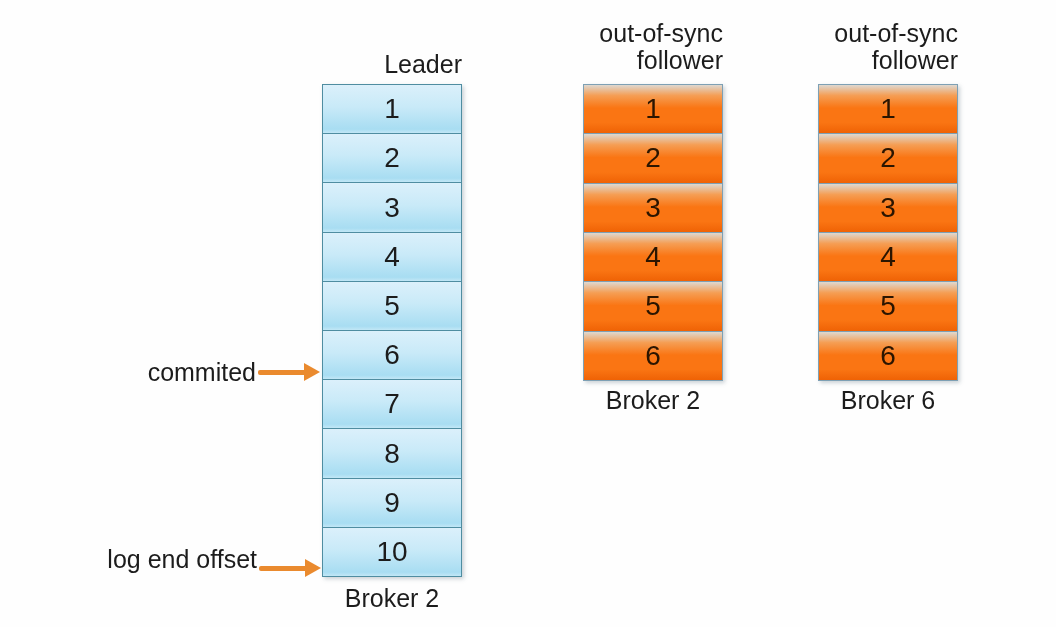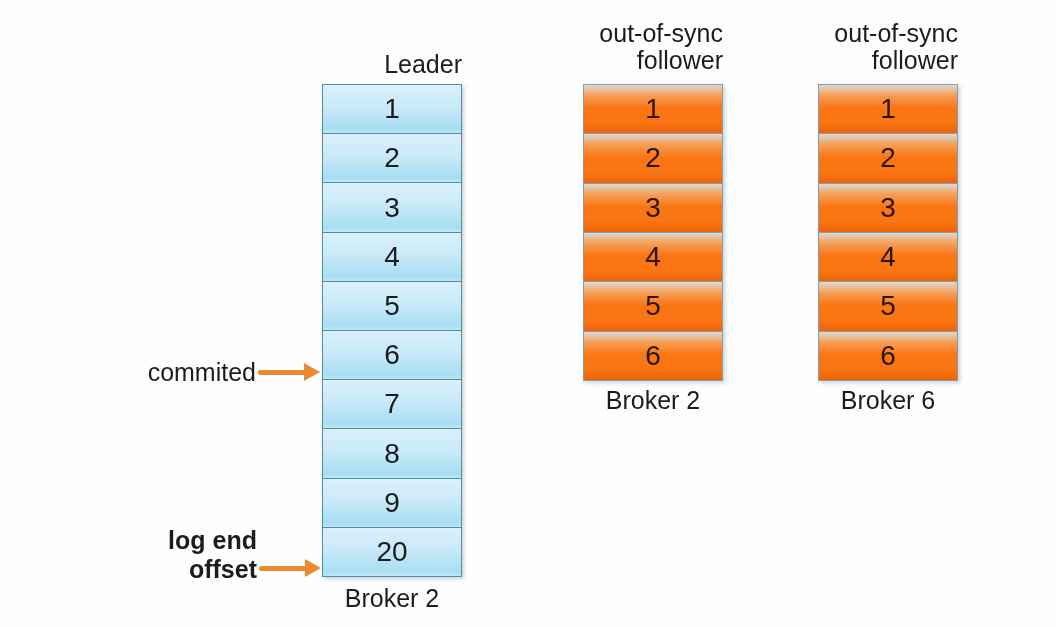--- a/index.html
+++ b/index.html
@@ -91,41 +91,41 @@
   #broker2-label    { left: 583px; top: 386px; width: 140px; }
 
   #follower2-title  { left: 818px; top: 20px; width: 140px; }
   #follower2-column { left: 818px; top: 84px; width: 140px; height: 297px; }
   #broker3-label    { left: 818px; top: 386px; width: 140px; }
 
   #committed-label  { left: 110px; top: 358px; width: 146px; }
   #committed-shaft  { left: 258px; top: 370px; width: 48px; }
   #committed-head   { left: 304px; top: 363px; }
 
-  #leo-label        { left: 95px;  top: 526px; width: 162px; font-weight: bold; }
+  #leo-label        { left: 95px;  top: 545px; width: 162px; }
   #leo-shaft        { left: 259px; top: 566px; width: 48px; }
   #leo-head         { left: 305px; top: 559px; }
 </style>
 </head>
 <body>
 
 <div class="canvas">
 
   <div class="col-title" id="leader-title">Leader</div>
   <div class="log-column leader-column" id="leader-column">
       <div class="cell blue">1</div>
       <div class="cell blue">2</div>
       <div class="cell blue">3</div>
       <div class="cell blue">4</div>
       <div class="cell blue">5</div>
       <div class="cell blue">6</div>
       <div class="cell blue">7</div>
       <div class="cell blue">8</div>
       <div class="cell blue">9</div>
-      <div class="cell blue">20</div>
+      <div class="cell blue">10</div>
     </div>
   <div class="broker-label" id="broker1-label">Broker 2</div>
 
   <div class="col-title" id="follower1-title">out-of-sync
 follower</div>
   <div class="log-column follower-column" id="follower1-column">
       <div class="cell orange">1</div>
       <div class="cell orange">2</div>
       <div class="cell orange">3</div>
       <div class="cell orange">4</div>

